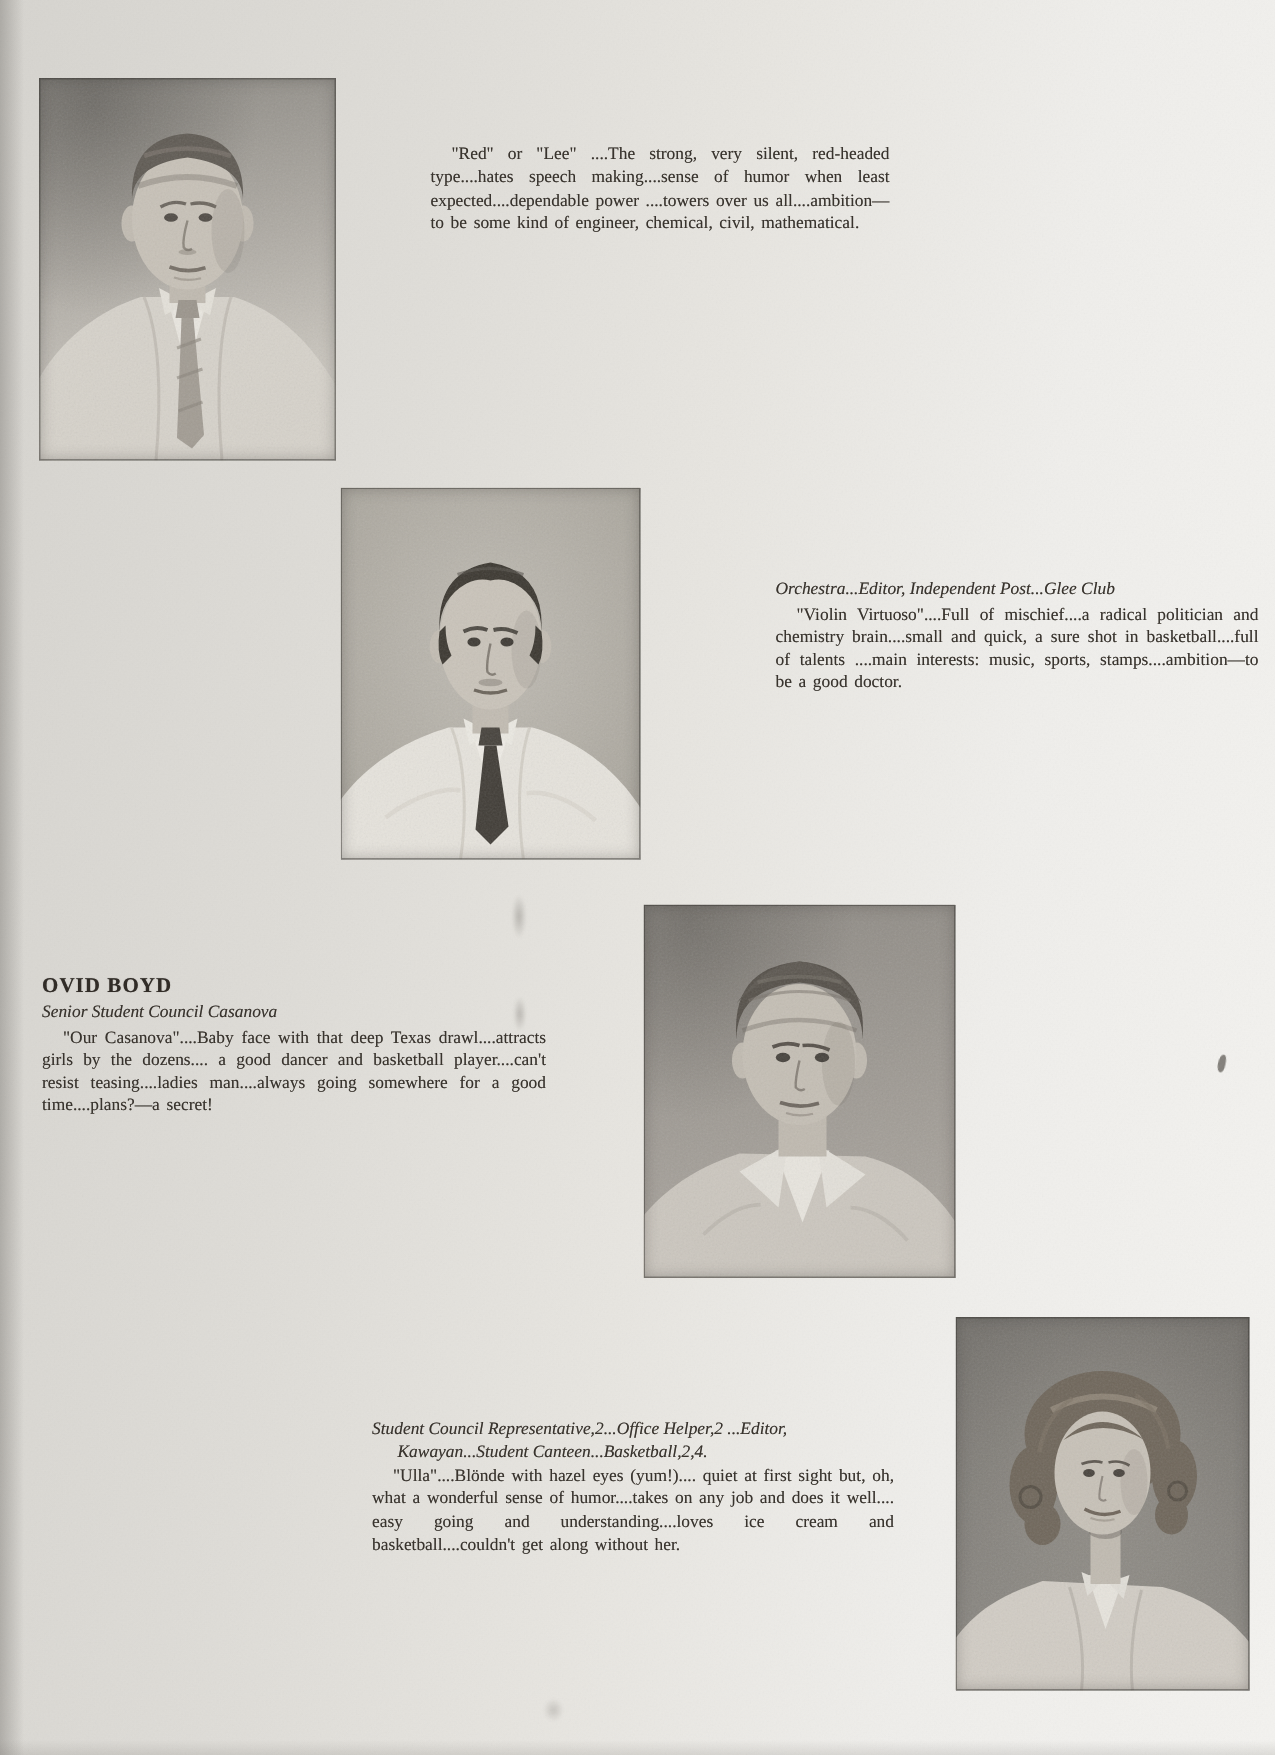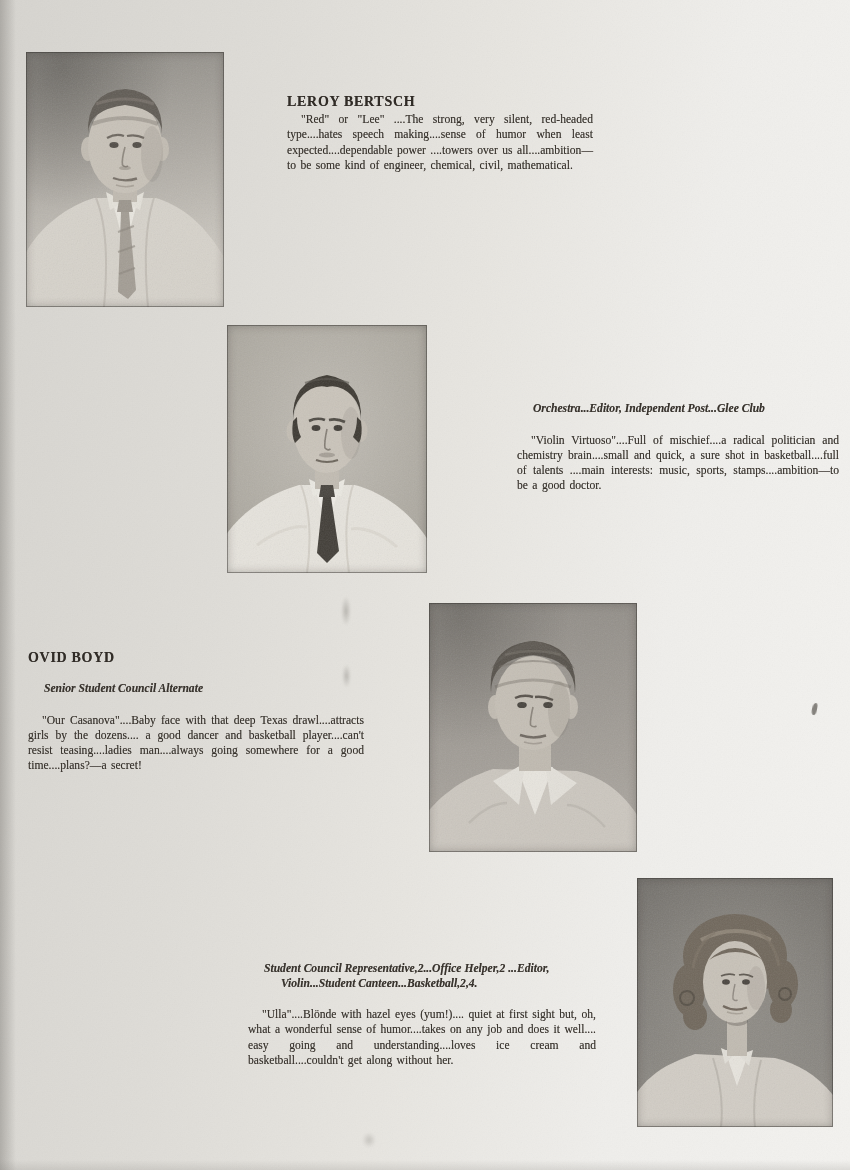--- a/index.html
+++ b/index.html
@@ -34,21 +34,21 @@
   .entry1{left:287px;top:94px;width:306px;}
   .entry2{left:517px;top:386px;width:322px;}
   .entry3{left:28px;top:650px;width:336px;}
   .entry4{left:248px;top:946px;width:348px;}
 
   .entry h2{
     margin:0 0 2px 0;font-size:14px;font-weight:700;letter-spacing:.7px;
     color:#2d2823;text-shadow:0 0 .5px rgba(45,40,35,.6);
   }
   .acts{
-    margin:16px;font-size:11.6px;line-height:14.6px;font-style:italic;font-weight:700;
+    margin:0;font-size:11.6px;line-height:14.6px;font-style:italic;font-weight:400;
     color:#35302a;text-shadow:0 0 .4px rgba(53,48,42,.5);
   }
   .acts.hang{padding-left:17px;text-indent:-17px;}
   .desc{
     margin:1px 0 0 0;font-size:11.6px;line-height:15.3px;
     text-align:justify;text-align-last:left;text-indent:14px;
     word-spacing:1.5px;color:#35302a;text-shadow:0 0 .4px rgba(53,48,42,.5);
   }
 
   .mark{position:absolute;pointer-events:none;z-index:3;}
@@ -123,21 +123,20 @@
       <ellipse cx="111" cy="93" rx="4.6" ry="2.9" fill="#4f4a44"></ellipse>
       <path d="M99 95 q-3.5 13 -2.5 18 q2.5 3 5.5 0.8" stroke="rgba(100,93,84,0.6)" stroke-width="1.6" fill="none"></path>
       <ellipse cx="99" cy="116" rx="6" ry="2" fill="rgba(100,93,84,0.3)"></ellipse>
       <path d="M87 126 q12 4.5 24 0.5" stroke="#756e65" stroke-width="2.4" fill="none"></path>
       <path d="M90 133 q9 3 18 0.5" stroke="rgba(117,110,101,0.4)" stroke-width="1.5" fill="none"></path>
       <rect width="198" height="255" filter="url(#grain)" opacity=".13"></rect>
     </svg>
   </figure>
 
   <section class="entry entry1">
-    <h2>LEROY BERTSCH</h2>
     <p class="desc">"Red" or "Lee" ....The strong, very silent, red-headed type....hates speech making....sense of humor when least expected....dependable power ....towers over us all....ambition—to be some kind of engineer, chemical, civil, mathematical.</p>
   </section>
 
   <figure class="photo photo2" aria-label="slim young man with dark receding hair wearing a white jacket and dark tie">
     <svg viewBox="0 0 200 248" preserveAspectRatio="none">
       <defs>
         <radialGradient id="p2bg" cx="0.5" cy="0.42" r="0.85">
           <stop offset="0" stop-color="#c0bcb4"></stop>
             <stop offset="0.7" stop-color="#aca89f"></stop>
             <stop offset="1" stop-color="#9b978f"></stop>
@@ -174,21 +173,21 @@
     </svg>
   </figure>
 
   <section class="entry entry2">
     <p class="acts">Orchestra...Editor, Independent Post...Glee Club</p>
     <p class="desc">"Violin Virtuoso"....Full of mischief....a radical politician and chemistry brain....small and quick, a sure shot in basketball....full of talents ....main interests: music, sports, stamps....ambition—to be a good doctor.</p>
   </section>
 
   <section class="entry entry3">
     <h2>OVID BOYD</h2>
-    <p class="acts">Senior Student Council Alternate</p>
+    <p class="acts">Senior Student Council Casanova</p>
     <p class="desc">"Our Casanova"....Baby face with that deep Texas drawl....attracts girls by the dozens.... a good dancer and basketball player....can't resist teasing....ladies man....always going somewhere for a good time....plans?—a secret!</p>
   </section>
 
   <figure class="photo photo3" aria-label="young man with thick swept-back hair wearing an open-collar shirt and light jacket">
     <svg viewBox="0 0 208 249" preserveAspectRatio="none">
       <defs>
         <linearGradient id="p3bg" x1="0" y1="0" x2="0.1" y2="1">
           <stop offset="0" stop-color="#8f8b85"></stop>
             <stop offset="1" stop-color="#aba69f"></stop>
         </linearGradient>
@@ -220,21 +219,21 @@
       <ellipse cx="93" cy="102" rx="4.8" ry="3.1" fill="#45413b"></ellipse>
       <ellipse cx="119" cy="102" rx="4.8" ry="3.1" fill="#45413b"></ellipse>
       <path d="M104 104 q-3 13 -2.5 18 q3 3 6 1" stroke="rgba(95,88,80,0.6)" stroke-width="1.6" fill="none"></path>
       <path d="M91 132 q13 4.5 26 0.5" stroke="#6d665e" stroke-width="2.5" fill="none"></path>
       <path d="M95 139 q9 3 18 0.5" stroke="rgba(109,102,94,0.4)" stroke-width="1.5" fill="none"></path>
       <rect width="208" height="249" filter="url(#grain)" opacity=".13"></rect>
     </svg>
   </figure>
 
   <section class="entry entry4">
-    <p class="acts hang">Student Council Representative,2...Office Helper,2 ...Editor, Violin...Student Canteen...Basketball,2,4.</p>
+    <p class="acts hang">Student Council Representative,2...Office Helper,2 ...Editor, Kawayan...Student Canteen...Basketball,2,4.</p>
     <p class="desc">"Ulla"....Blönde with hazel eyes (yum!).... quiet at first sight but, oh, what a wonderful sense of humor....takes on any job and does it well.... easy going and understanding....loves ice cream and basketball....couldn't get along without her.</p>
   </section>
 
   <figure class="photo photo4" aria-label="smiling young woman with curly shoulder-length hair wearing a light tailored jacket">
     <svg viewBox="0 0 196 249" preserveAspectRatio="none">
       <defs>
         <linearGradient id="p4bg" x1="0" y1="0" x2="0.05" y2="1">
           <stop offset="0" stop-color="#73706b"></stop>
             <stop offset="1" stop-color="#8e8b85"></stop>
         </linearGradient>

